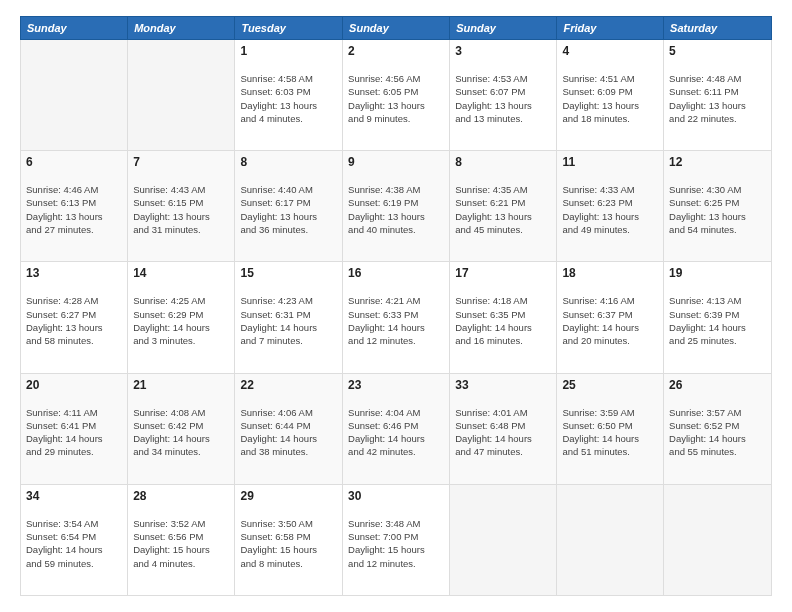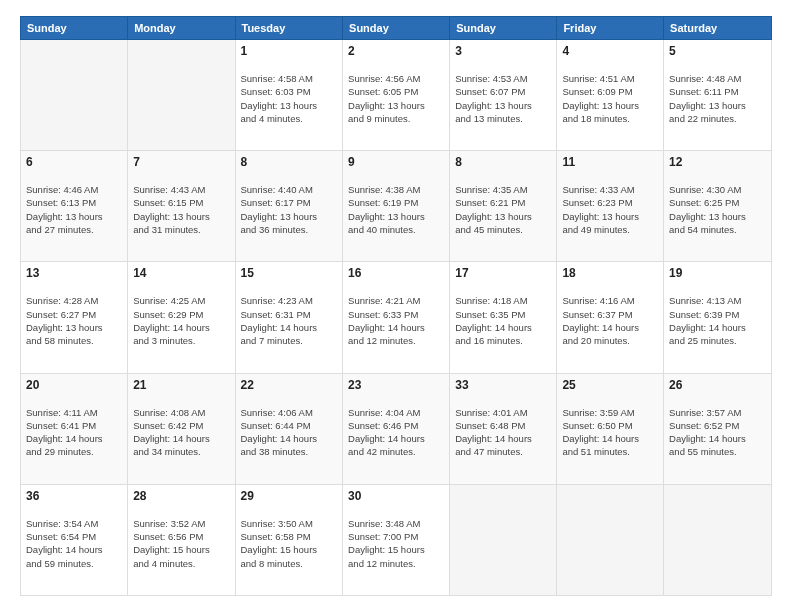--- a/index.html
+++ b/index.html
@@ -47,20 +47,21 @@
       font-size: 10px;
     }
     .calendar thead th {
       background-color: #2a6db5;
       color: #fff;
       text-align: left;
       padding: 5px 6px;
       font-size: 11px;
       font-weight: bold;
       border: 1px solid #1a5a9a;
+      font-style: italic;
     }
     .calendar tbody td {
       vertical-align: top;
       border: 1px solid #ddd;
       padding: 4px 5px;
       width: 113px;
       min-height: 80px;
       background: #fff;
     }
     .calendar tbody tr:nth-child(even) td {
@@ -210,21 +211,21 @@
             <span class="day-number">25</span>
             <div class="day-info">Sunrise: 3:59 AM<br>Sunset: 6:50 PM<br>Daylight: 14 hours<br>and 51 minutes.</div>
           </td>
           <td>
             <span class="day-number">26</span>
             <div class="day-info">Sunrise: 3:57 AM<br>Sunset: 6:52 PM<br>Daylight: 14 hours<br>and 55 minutes.</div>
           </td>
         </tr>
         <tr>
           <td>
-            <span class="day-number">36</span>
+            <span class="day-number">34</span>
             <div class="day-info">Sunrise: 3:54 AM<br>Sunset: 6:54 PM<br>Daylight: 14 hours<br>and 59 minutes.</div>
           </td>
           <td>
             <span class="day-number">28</span>
             <div class="day-info">Sunrise: 3:52 AM<br>Sunset: 6:56 PM<br>Daylight: 15 hours<br>and 4 minutes.</div>
           </td>
           <td>
             <span class="day-number">29</span>
             <div class="day-info">Sunrise: 3:50 AM<br>Sunset: 6:58 PM<br>Daylight: 15 hours<br>and 8 minutes.</div>
           </td>

